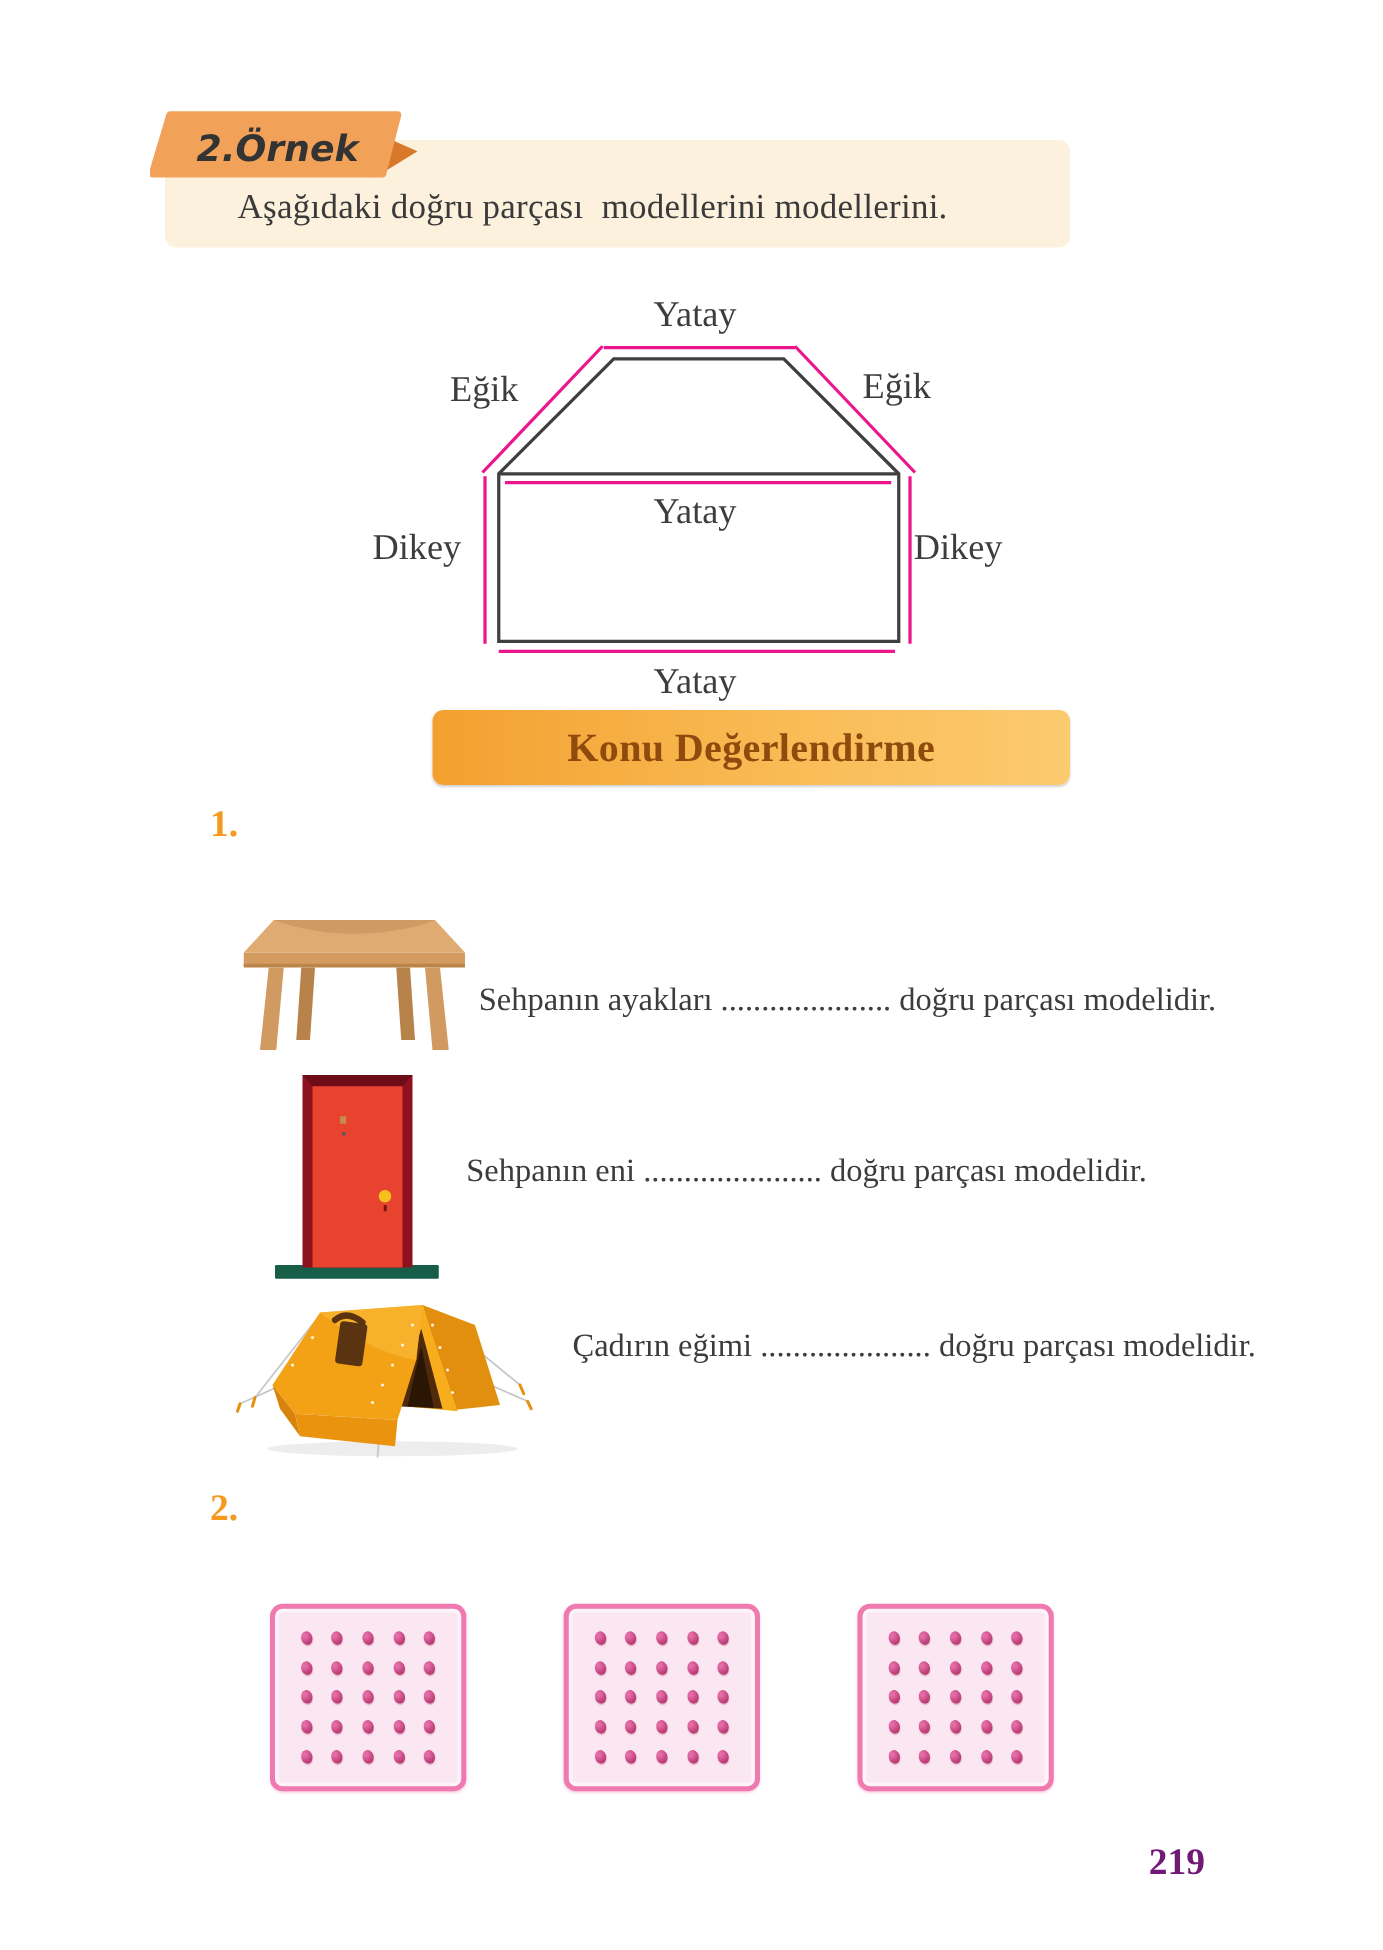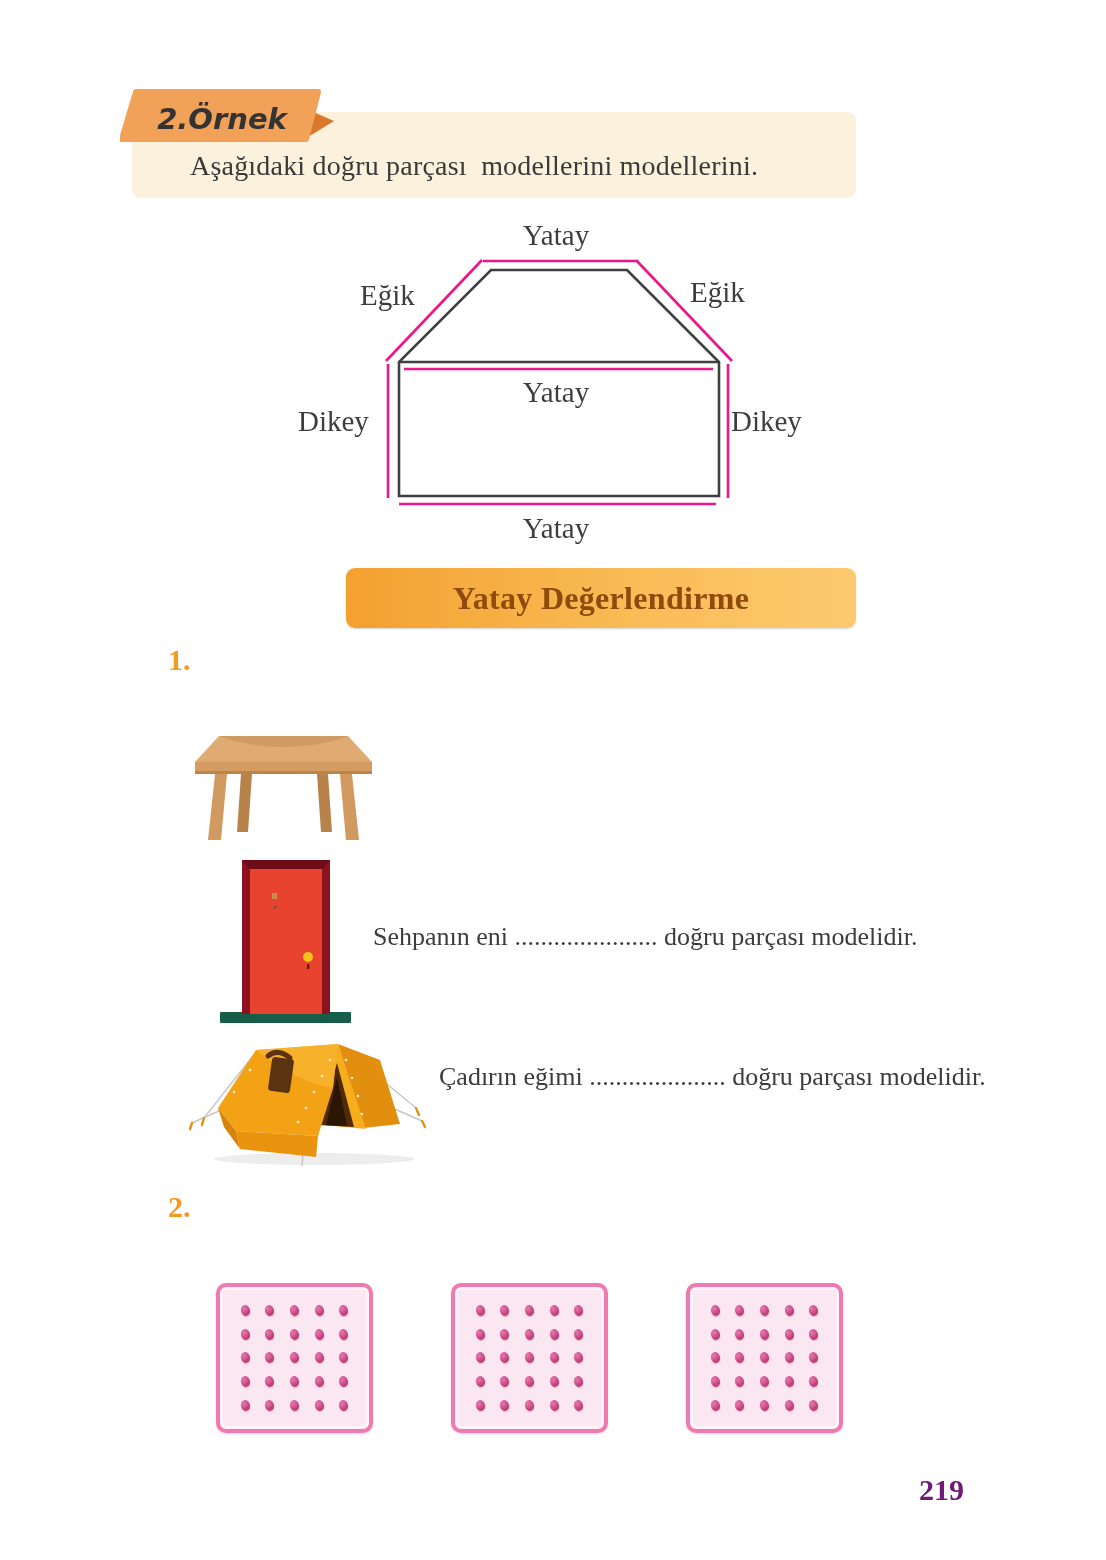--- a/index.html
+++ b/index.html
@@ -21,21 +21,21 @@
   }
   .tab-wrap { left:74px; top:88px; width:224px; height:58px; }
   .tab-label {
     left:94px; top:96px; width:164px; height:46px;
     display:flex; align-items:center; justify-content:center;
     font-family:"DejaVu Sans","Liberation Sans",sans-serif;
     font-style:italic; font-weight:bold; font-size:29px; color:#333333;
   }
 
   
-  .figure-wrap { left:230px; top:215px; width:560px; height:345px;font-family:Liberation Serif, serif; }
+  .figure-wrap { left:230px; top:232px; width:560px; height:345px;font-family:Liberation Serif, serif; }
   .fig-label {
     position:absolute; font-size:29px; color:#3D3D3D; line-height:1;
     white-space:nowrap;
   }
 
   
   .banner {
     left:300px; top:568px; width:510px; height:60px;
     background:linear-gradient(90deg,#F3A02F 0%, #F9BB55 55%, #FCCA6F 100%);
     border-radius:9px; box-shadow:0 1px 2px rgba(0,0,0,.18);
@@ -107,35 +107,36 @@
     <div class="fig-label" style="left:0;right:0;top:6px;text-align:center;">Yatay</div>
     <div class="fig-label" style="left:84px;top:66px;">Eğik</div>
     <div class="fig-label" style="left:414px;top:63px;">Eğik</div>
     <div class="fig-label" style="left:0;right:0;top:163px;text-align:center;">Yatay</div>
     <div class="fig-label" style="left:22px;top:192px;">Dikey</div>
     <div class="fig-label" style="left:455px;top:192px;">Dikey</div>
     <div class="fig-label" style="left:0;right:0;top:299px;text-align:center;">Yatay</div>
   </div>
 
   <div class="abs banner">
-    <span>Yatay Değerlendirme</span>
+    <span>Konu Değerlendirme</span>
   </div>
 
   <div class="abs q-number" style="left:122px;top:643px;">1.</div>
 
   <svg class="abs" style="left:145px;top:728px;" width="185" height="118" viewBox="0 0 185 118">
     <polygon points="28,8 157,8 181,34 4,34" fill="#DFAB72"></polygon>
     <path d="M40,12 Q92,26 146,12 L157,8 L28,8 Z" fill="#CD9760" opacity="0.85"></path>
     <rect x="4" y="34" width="177" height="11" fill="#D59C62"></rect>
     <rect x="4" y="43" width="177" height="3" fill="#BC8448"></rect>
     <polygon points="24,46 36,46 30,112 17,112" fill="#D09A60"></polygon>
     <polygon points="50,46 61,46 57,104 46,104" fill="#B8834A"></polygon>
     <polygon points="126,46 137,46 141,104 130,104" fill="#B8834A"></polygon>
     <polygon points="149,46 161,46 168,112 155,112" fill="#D09A60"></polygon>
   </svg>
+  <div class="abs item-sentence" style="left:337px;top:785px;">Sehpanın ayakları ..................... doğru parçası modelidir.</div>
 
   <svg class="abs" style="left:172px;top:857px;" width="135" height="170" viewBox="0 0 135 170">
     <rect x="2" y="155" width="131" height="11" rx="1" fill="#175E48"></rect>
     <rect x="24" y="3" width="88" height="154" fill="#8E1120"></rect>
     <polygon points="24,3 112,3 104,12 32,12" fill="#6E0C18"></polygon>
     <rect x="32" y="12" width="72" height="145" fill="#E8432F"></rect>
     <rect x="54" y="36" width="5" height="6" fill="#C98A4B"></rect>
     <circle cx="57" cy="50" r="1.6" fill="#5A5A5A"></circle>
     <circle cx="90" cy="100" r="5" fill="#F6C11B"></circle>
     <rect x="89" y="107" width="2.4" height="5" fill="#7A1410"></rect>
@@ -174,21 +175,21 @@
         <circle cx="122" cy="78" r="1.3"></circle>
       <circle cx="114" cy="92" r="1.3"></circle>
         <circle cx="162" cy="30" r="1.3"></circle>
       <circle cx="168" cy="48" r="1.3"></circle>
         <circle cx="174" cy="66" r="1.3"></circle>
       <circle cx="178" cy="84" r="1.3"></circle>
         <circle cx="66" cy="40" r="1.3"></circle>
       <circle cx="50" cy="62" r="1.3"></circle>
     </g>
   </svg>
-  <div class="abs item-sentence" style="left:393px;top:1062px;">Çadırın eğimi ..................... doğru parçası modelidir.</div>
+  <div class="abs item-sentence" style="left:412px;top:1062px;">Çadırın eğimi ..................... doğru parçası modelidir.</div>
 
   <div class="abs q-number" style="left:122px;top:1190px;">2.</div>
 
   <div class="abs boards-row">
       <div class="board">
         <span class="dot"></span>
         <span class="dot"></span>
         <span class="dot"></span>
         <span class="dot"></span>
         <span class="dot"></span>

